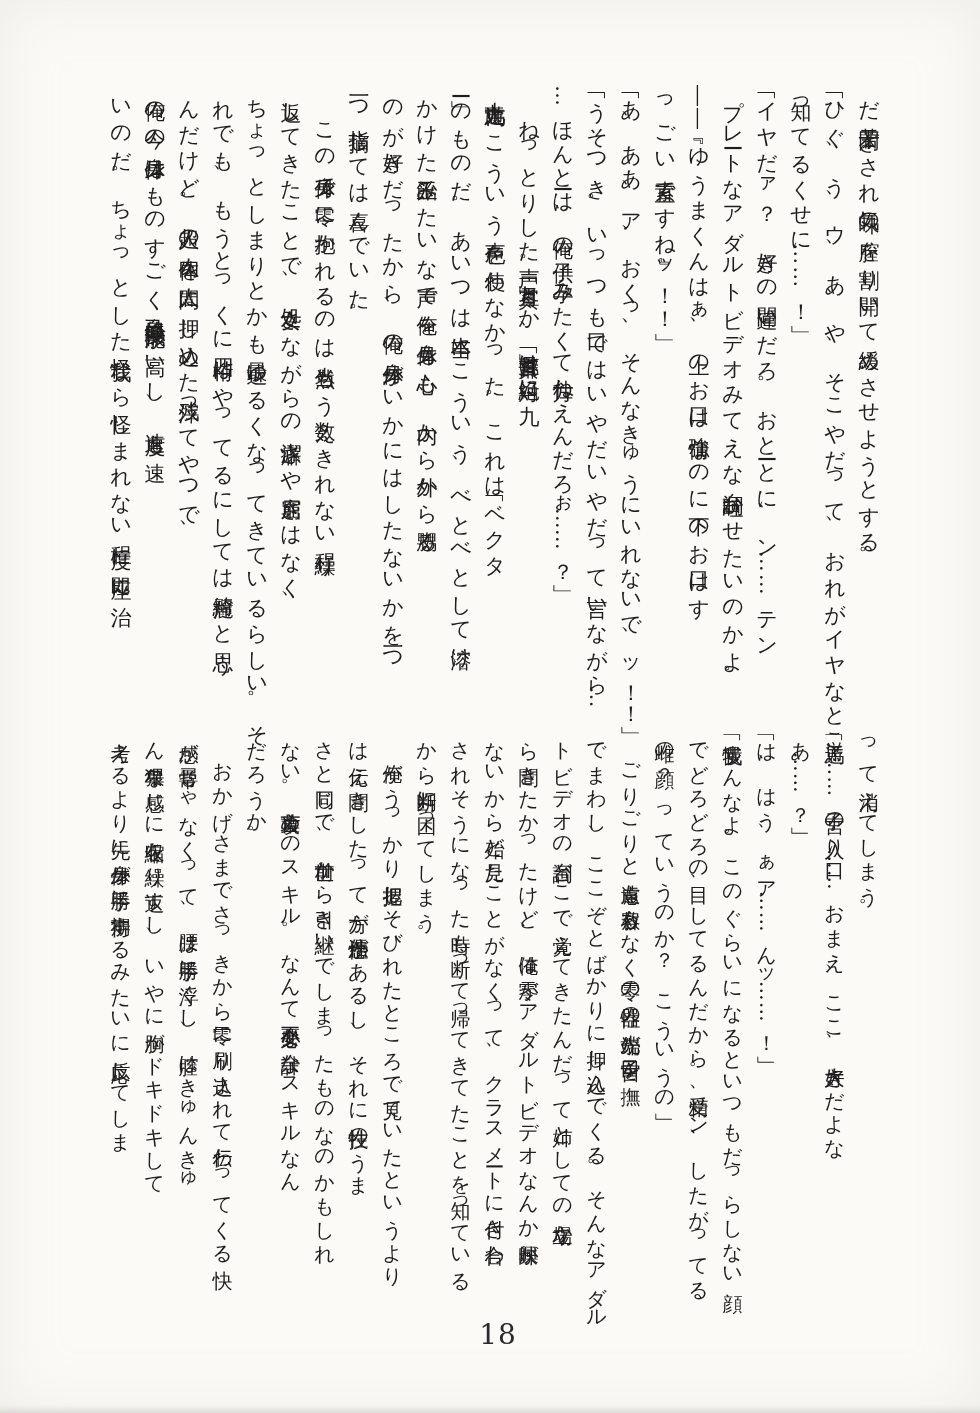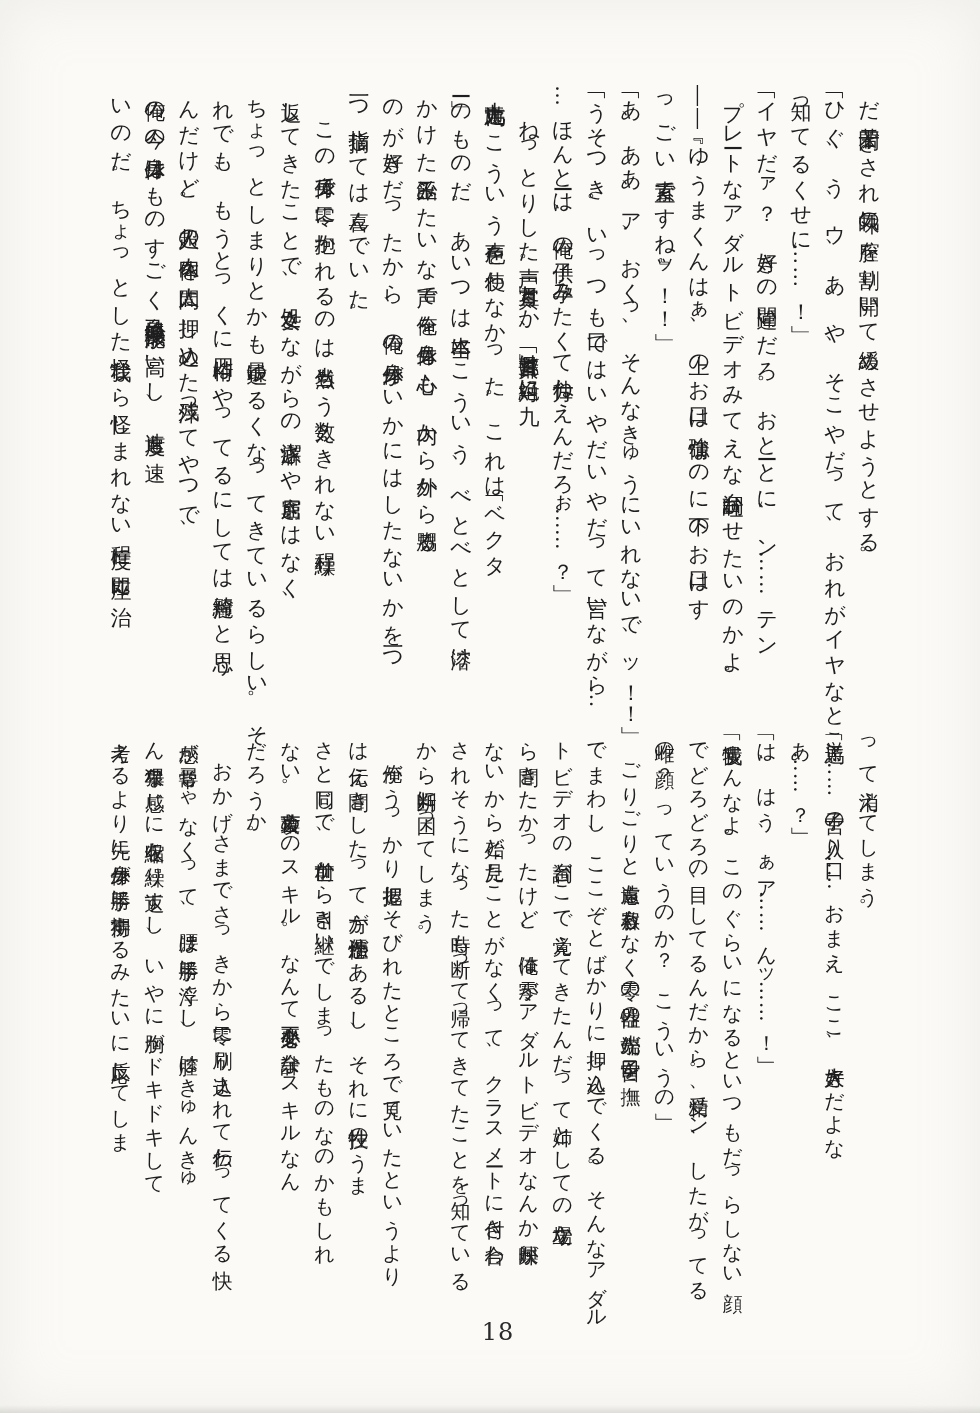--- a/index.html
+++ b/index.html
@@ -47,21 +47,21 @@
   }
   .col.tight {
     letter-spacing: 0px;
   }
   .page-number {
     position: absolute;
     top: 1318px;
     left: 463px;
     width: 70px;
     text-align: center;
-    font-size: 24px;
+    font-size: 28px;
     color: #2a2a2a;
     letter-spacing: 1px;
   }
   .scan-edge {
     position: absolute;
     left: 0;
     bottom: 0;
     width: 980px;
     height: 8px;
     background: linear-gradient(to bottom, rgba(251,250,247,0), rgba(120,118,112,0.18));

